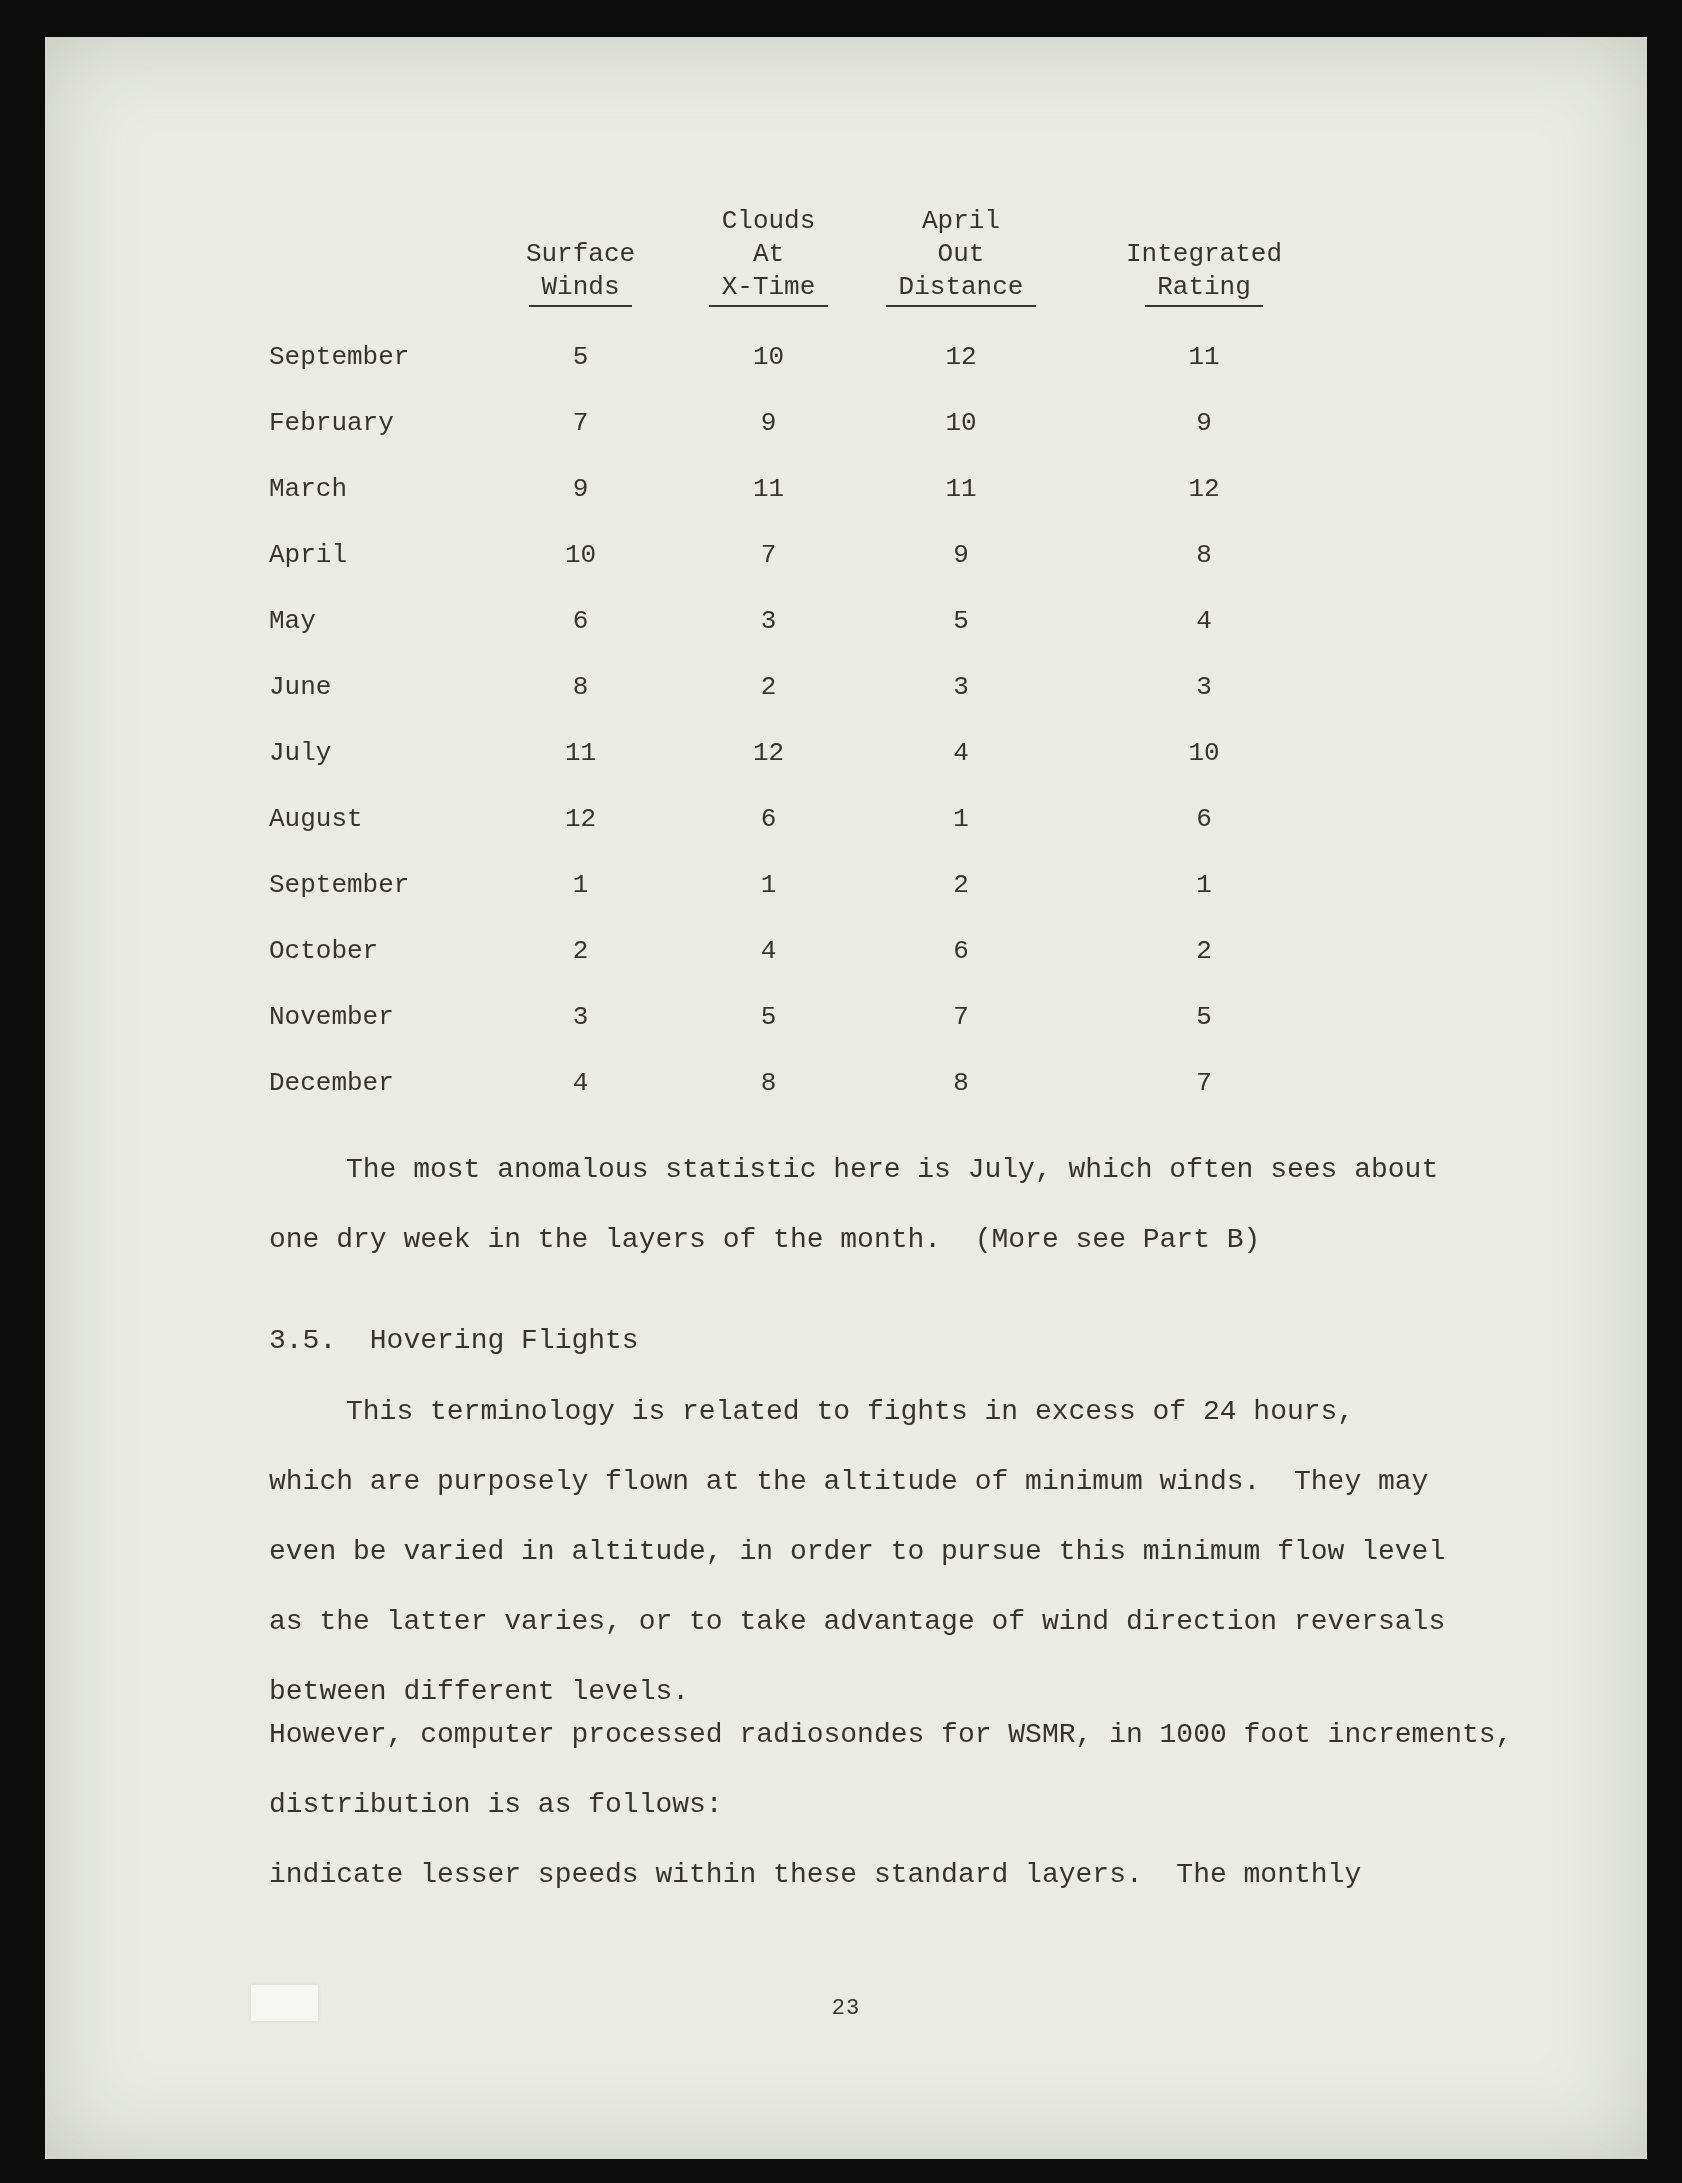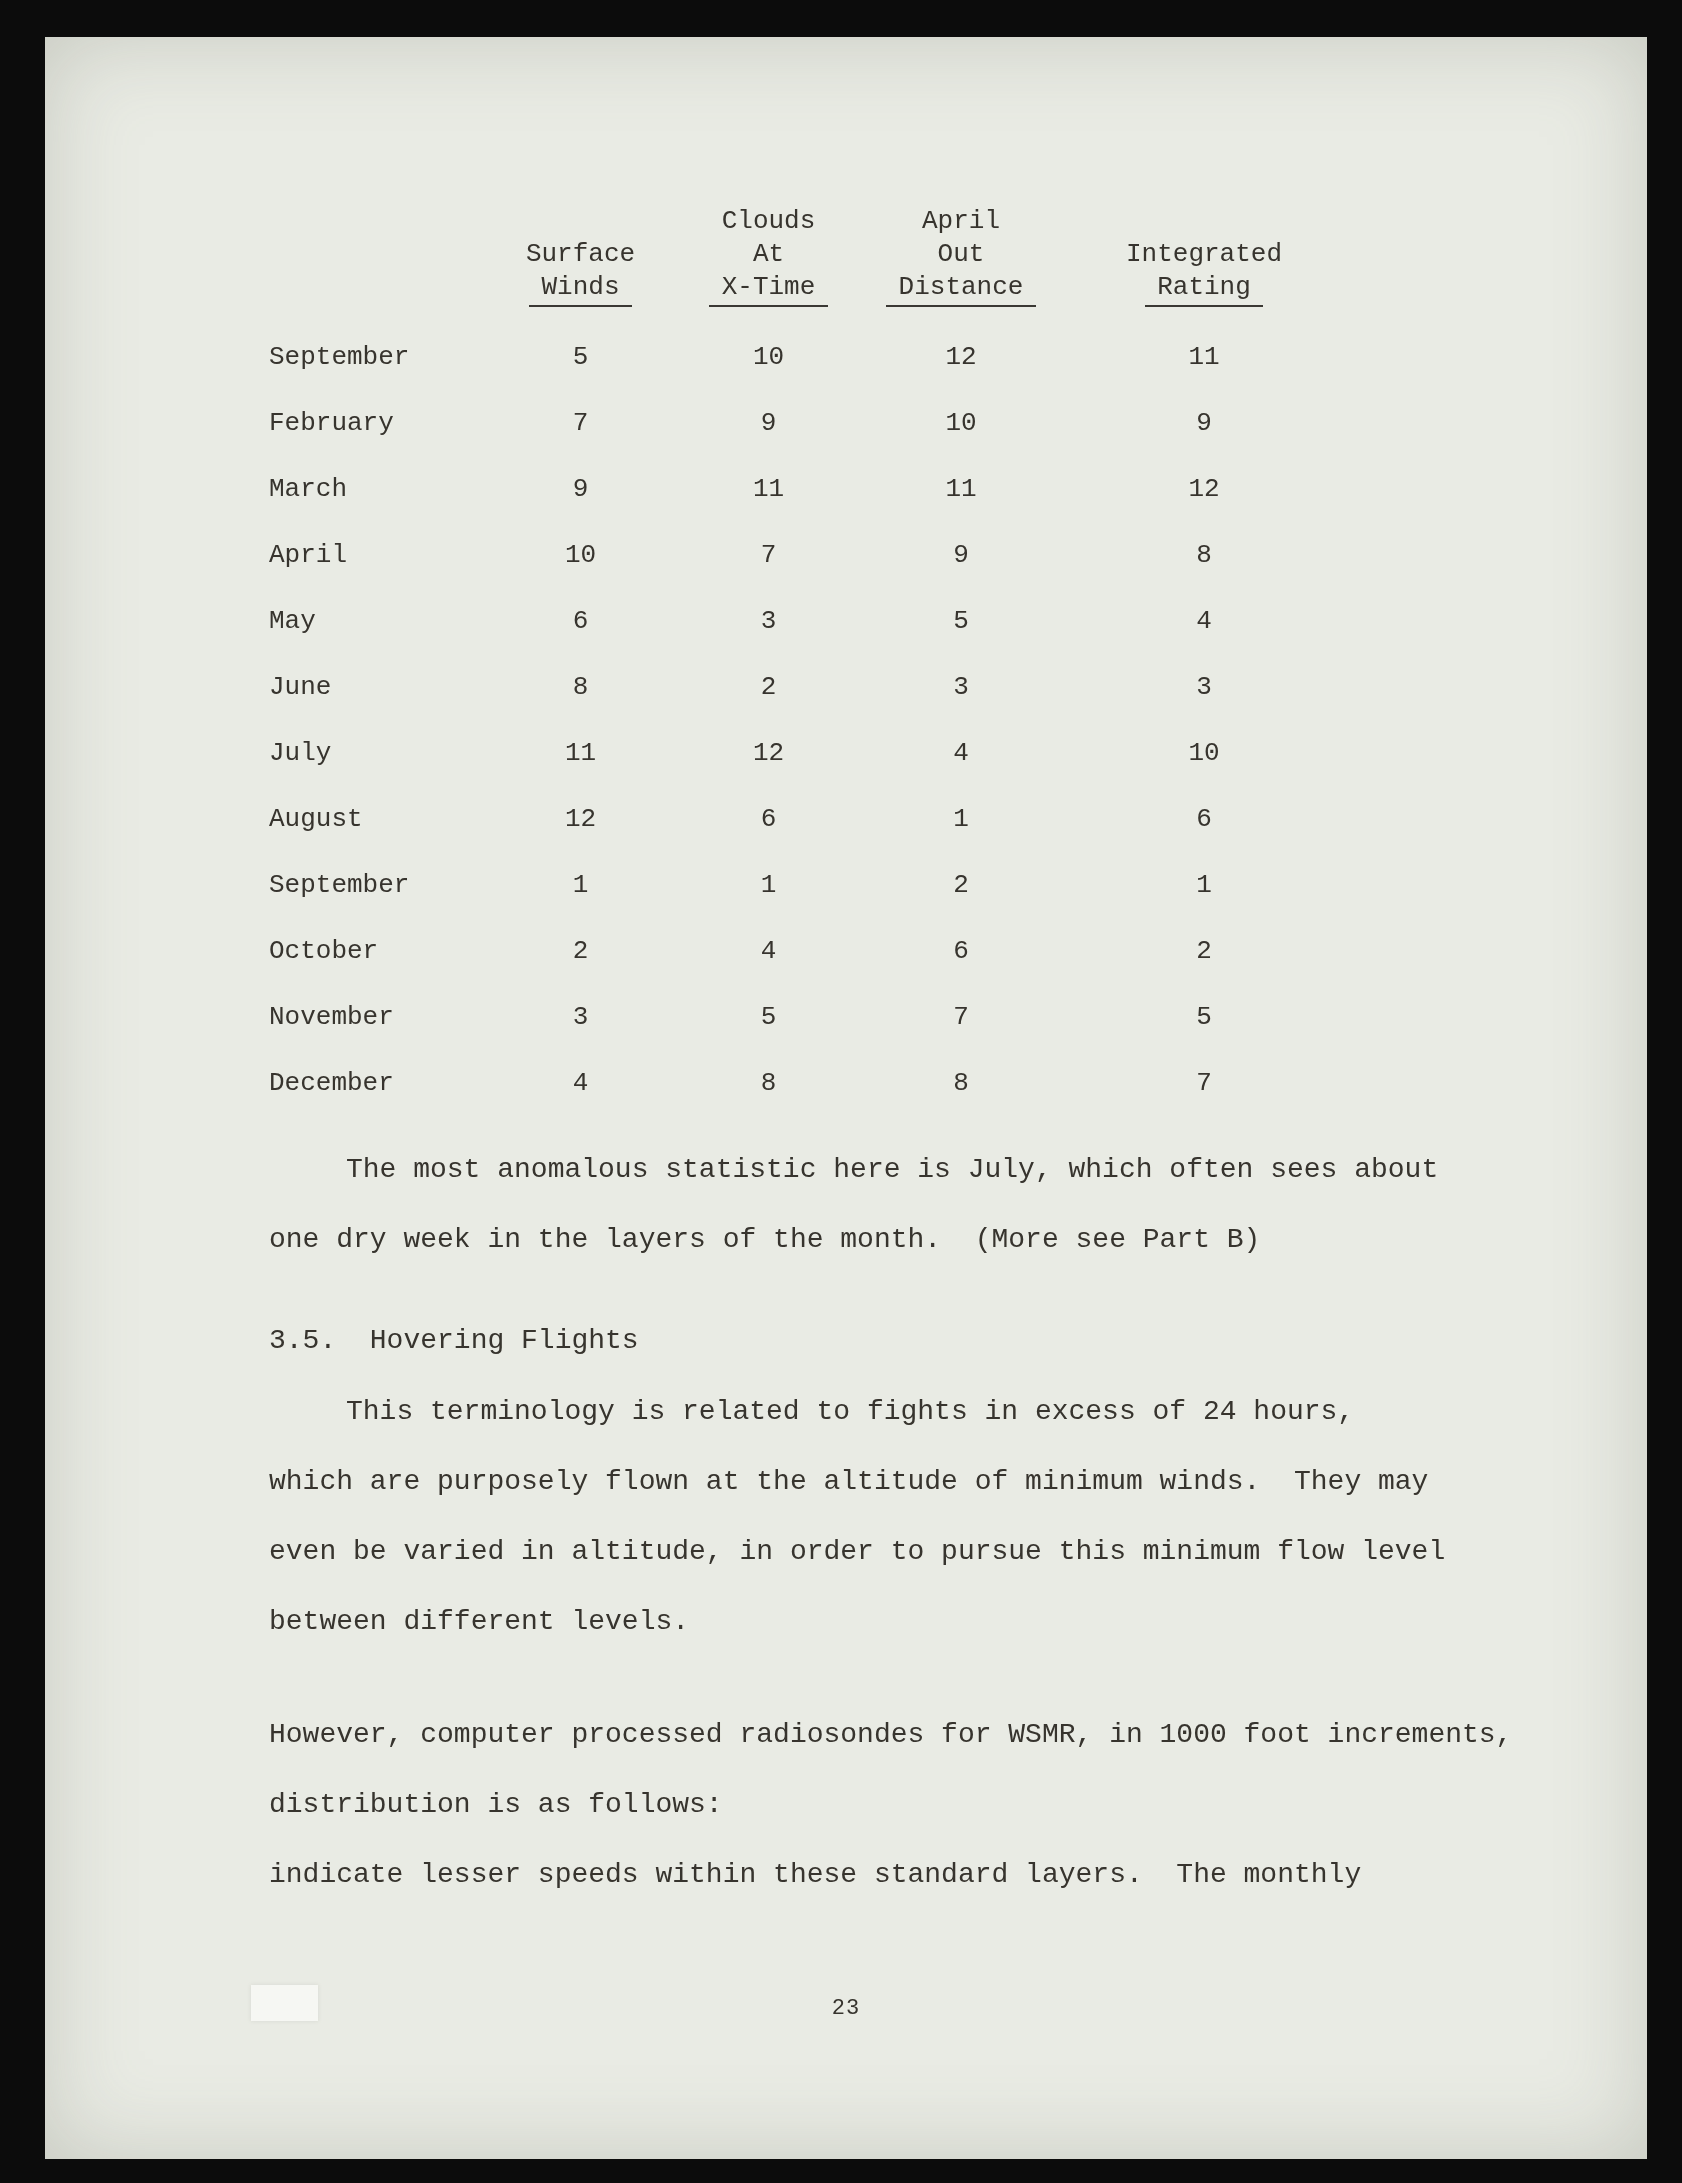--- a/index.html
+++ b/index.html
@@ -225,20 +225,21 @@
     </div>
 
     <div class="para h35">
       <div class="pline">3.5.  Hovering Flights</div>
     </div>
 
     <div class="para p2">
       <div class="pline indent">This terminology is related to fights in excess of 24 hours,</div>
       <div class="pline">which are purposely flown at the altitude of minimum winds.  They may</div>
       <div class="pline">even be varied in altitude, in order to pursue this minimum flow level</div>
+      <div class="pline">as the latter varies, or to take advantage of wind direction reversals</div>
       <div class="pline">between different levels.</div>
     </div>
 
     <div class="para p3">
       <div class="pline">However, computer processed radiosondes for WSMR, in 1000 foot increments,</div>
       <div class="pline">distribution is as follows:</div>
       <div class="pline">indicate lesser speeds within these standard layers.  The monthly</div>
     </div>
 
     <div class="tape"></div>

